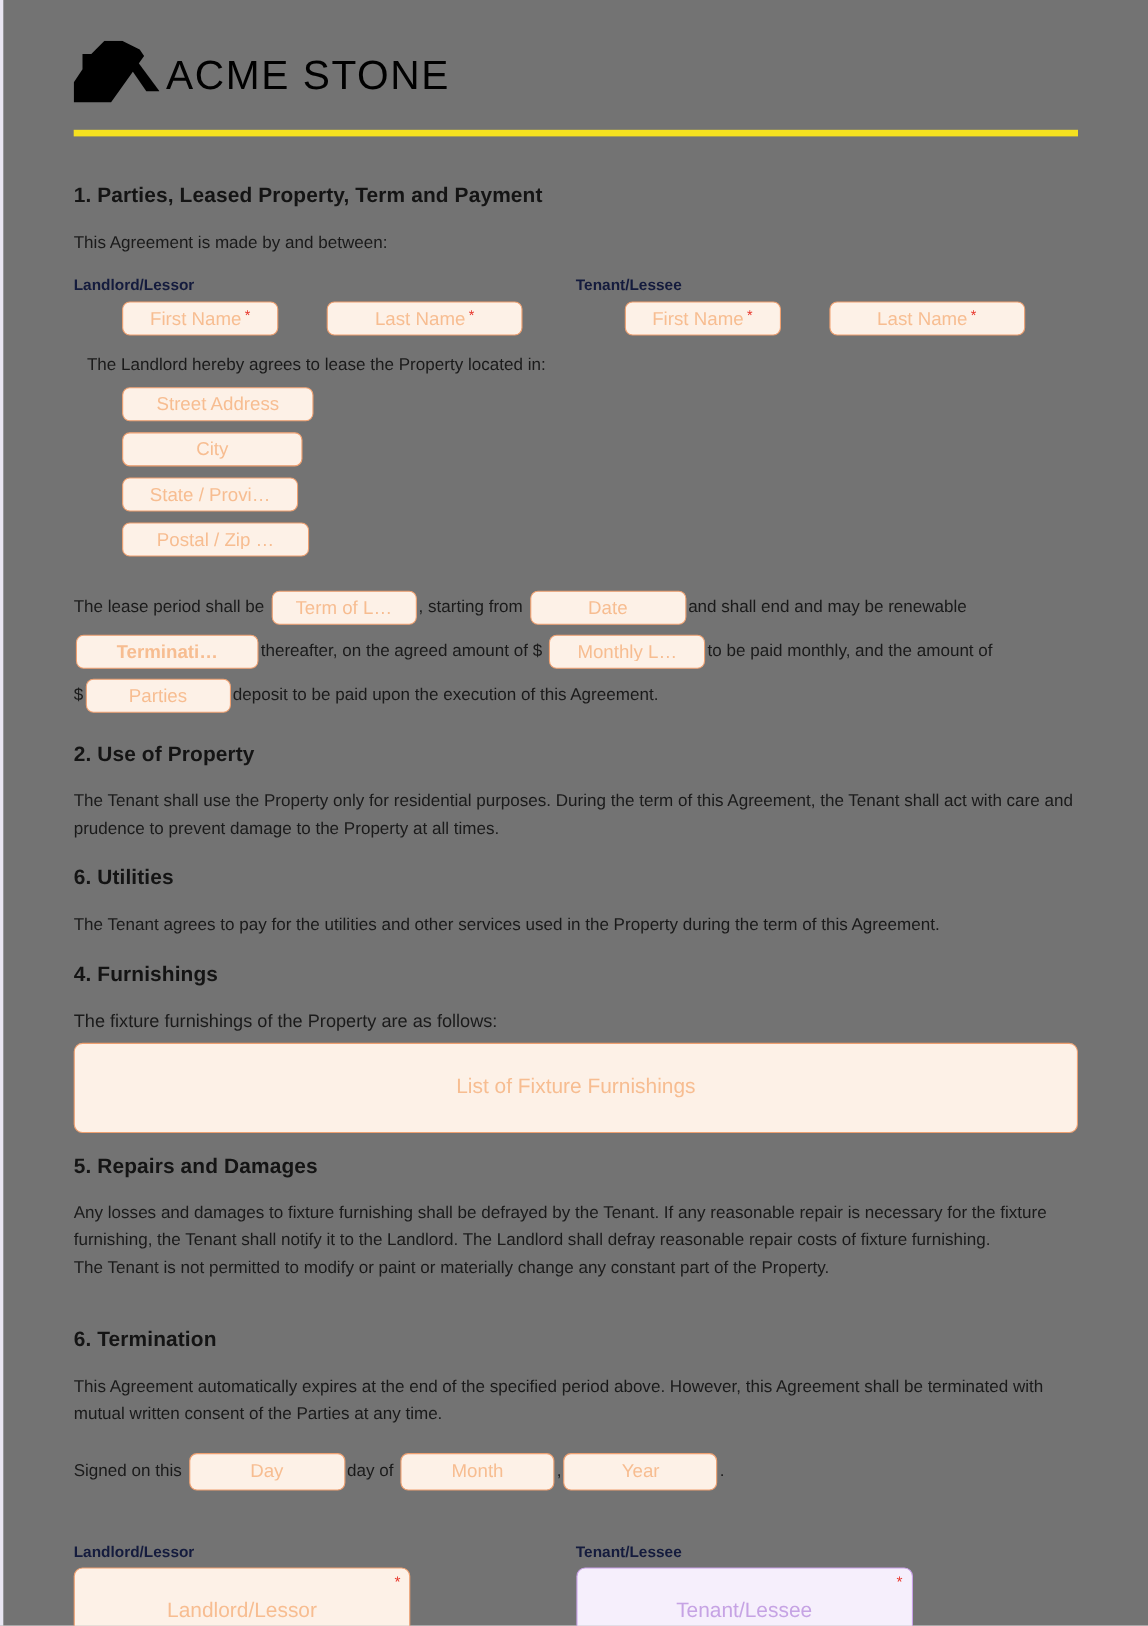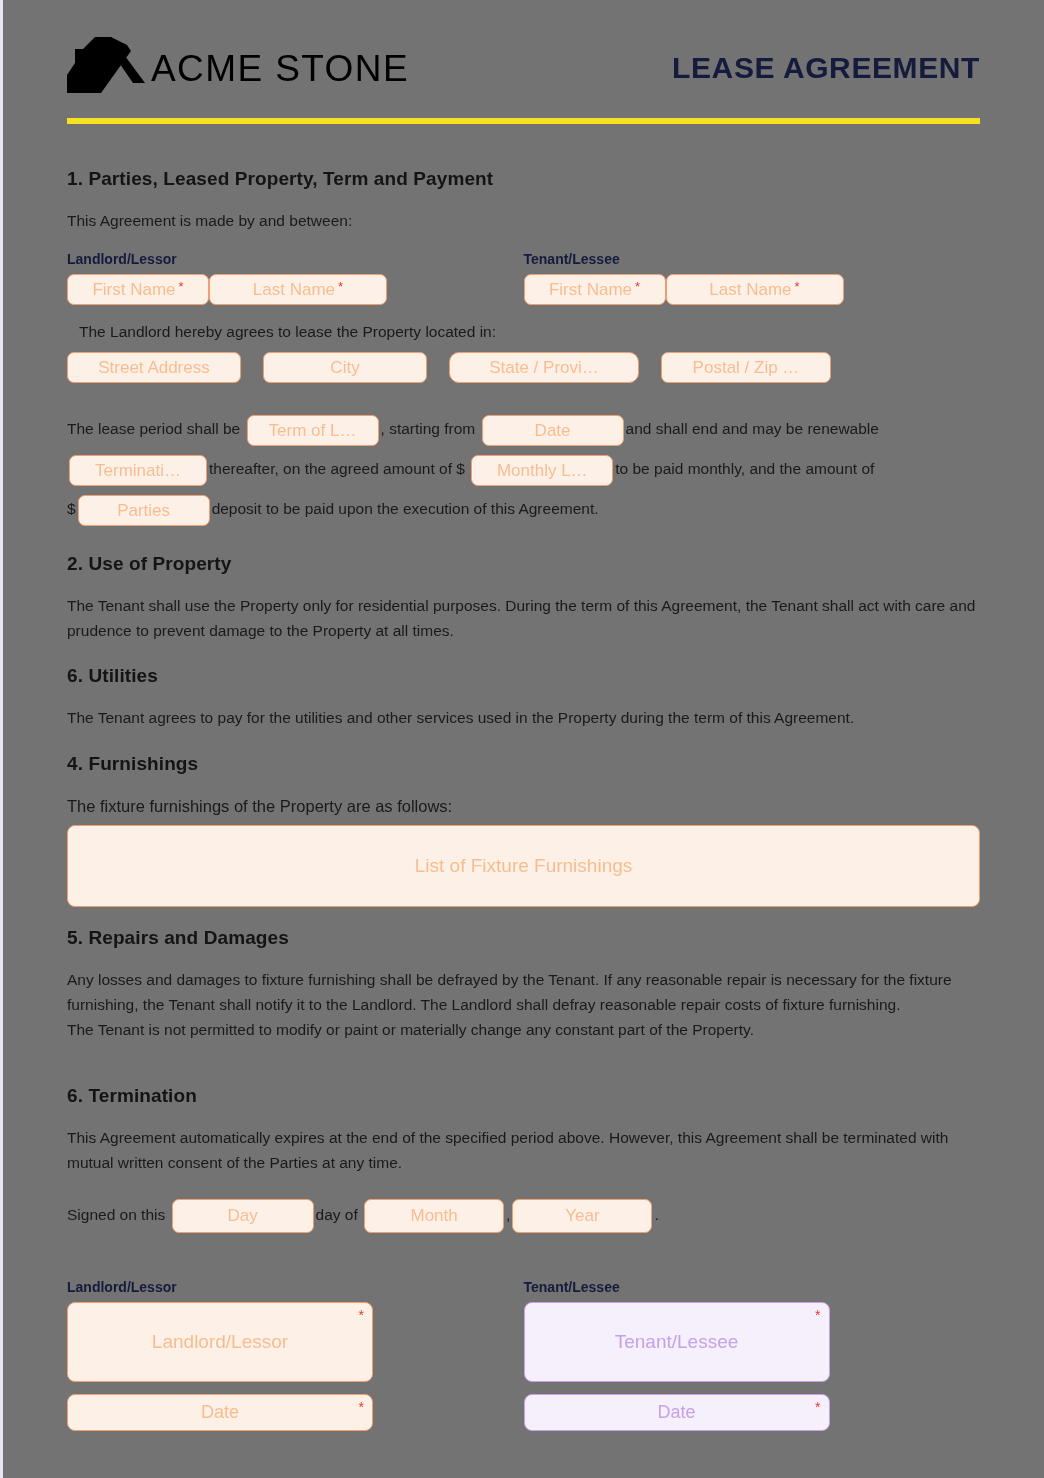--- a/index.html
+++ b/index.html
@@ -88,20 +88,21 @@
     height: 31px;
     border: 1.4px solid #f0a070;
     border-radius: 7px;
     background: #fdf1e7;
     color: #f6b98a;
     font-size: 17px;
     vertical-align: middle;
     padding: 0 6px;
     white-space: nowrap;
     overflow: hidden;
+    margin-left: 44px;
   }
   .field .ph {
     color: #f7bd91;
     font-size: 17px;
     line-height: 1;
     overflow: hidden;
     text-overflow: ellipsis;
     white-space: nowrap;
   }
   .field .req {
@@ -113,22 +114,23 @@
     margin-top: 5px;
   }
 
   
   .names-row { display: flex; gap: 0; }
   .names-row .field { border-radius: 7px; }
 
   
   .addr-row {
     display: flex;
-    gap: 22px;
+    gap: 10px;
     margin: 8px 0 26px 0;
+    flex-direction: column;
   }
 
   
   p.inline-para {
     font-size: 15.5px;
     line-height: 40px;
     margin: 0 0 12px 0;
   }
   p.inline-para .field { margin: 0 2px; }
 
@@ -201,21 +203,20 @@
   <div class="header">
     <div class="brand">
       <span>
         <svg class="logo-mark" width="78" height="62" viewBox="0 0 78 62" aria-hidden="true">
           <path d="M44 0 L28 0 L16 12 L8 12 L8 26 L0 38 L0 56 L34 56 L64 14 L60 8 Z" fill="#000000"></path>
           <path d="M44 0 L78 46 L66 46 L44 14 Z" fill="#000000"></path>
         </svg>
       </span>
       <span class="brand-name">ACME STONE</span>
     </div>
-    <div class="doc-title">LEASE AGREEMENT</div>
   </div>
   <div class="rule"></div>
 
   <h2 class="section">1. Parties, Leased Property, Term and Payment</h2>
   <p class="body">This Agreement is made by and between:</p>
 
   <div style="display:flex;">
     <div style="width:460px;">
       <div class="subhead">Landlord/Lessor</div>
       <div class="names-row">
@@ -246,38 +247,38 @@
 
   <p class="body" style="margin:14px 0 0 12px;">The Landlord hereby agrees to lease the Property located in:</p>
 
   <div class="addr-row">
     <span class="field" style="width:174px;">
       <span class="ph">Street Address</span>
     </span>
     <span class="field" style="width:164px;">
       <span class="ph">City</span>
     </span>
-    <span class="field" style="width:190px;border-radius:10px;">
+    <span class="field" style="width:160px;">
       <span class="ph">State / Provi…</span>
     </span>
     <span class="field" style="width:170px;">
       <span class="ph">Postal / Zip …</span>
     </span>
   </div>
 
   <p class="inline-para">
     <span>The lease period shall be</span>
     <span class="field" style="width:132px;">
       <span class="ph">Term of L…</span>
     </span><span>, starting from</span>
     <span class="field" style="width:142px;">
       <span class="ph">Date</span>
     </span><span>and shall end and may be renewable</span>
     <br>
-    <span class="field" style="width:138px;">
+    <span class="field" style="width:166px;font-weight:bold;">
       <span class="ph">Terminati…</span>
     </span><span>thereafter, on the agreed amount of $</span>
     <span class="field" style="width:142px;">
       <span class="ph">Monthly L…</span>
     </span><span>to be paid monthly, and the amount of</span>
     <br>
     <span>$</span><span class="field" style="width:132px;">
       <span class="ph">Parties</span>
     </span><span>deposit to be paid upon the execution of this Agreement.</span>
   </p>

